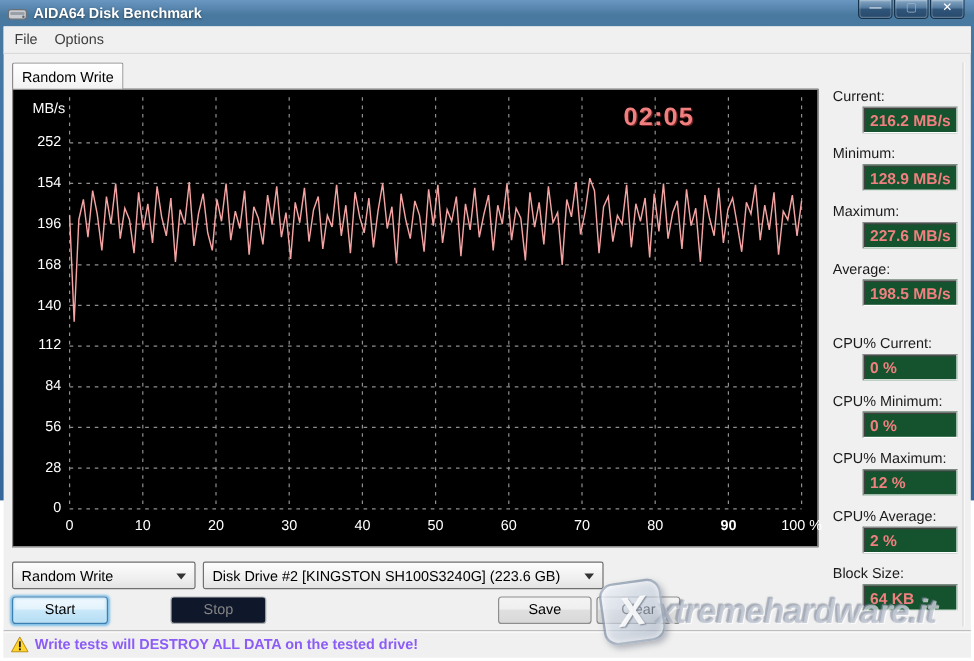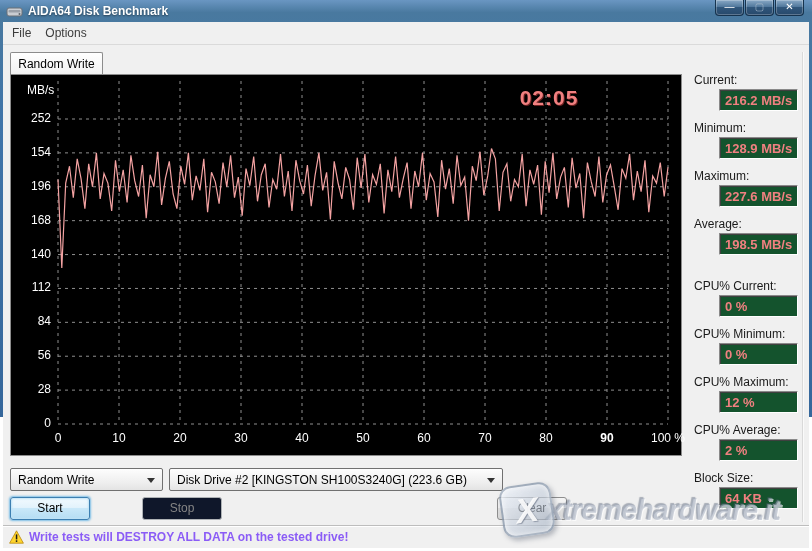--- a/index.html
+++ b/index.html
@@ -242,20 +242,21 @@
       <span>Random Write</span>
       <span class="arrow"></span>
     </div>
     <div class="combo combo-drive">
       <span>Disk Drive #2  [KINGSTON SH100S3240G]  (223.6 GB)</span>
       <span class="arrow"></span>
     </div>
 
     <div class="btn btn-start">Start</div>
     <div class="btn btn-stop">Stop</div>
+    <div class="btn btn-save">Save</div>
     <div class="btn btn-clear">Clear</div>
 
     <div class="watermark">
       <div class="wm-logo">X</div>
       <div class="wm-text">xtremehardware.it</div>
     </div>
 
     <div class="statusbar">
       <svg width="15" height="14" viewBox="0 0 15 14">
         <path d="M7.5 0.8 L14.4 13.2 L0.6 13.2 Z" fill="#FFD52E" stroke="#B8860B" stroke-width="0.8"></path>

